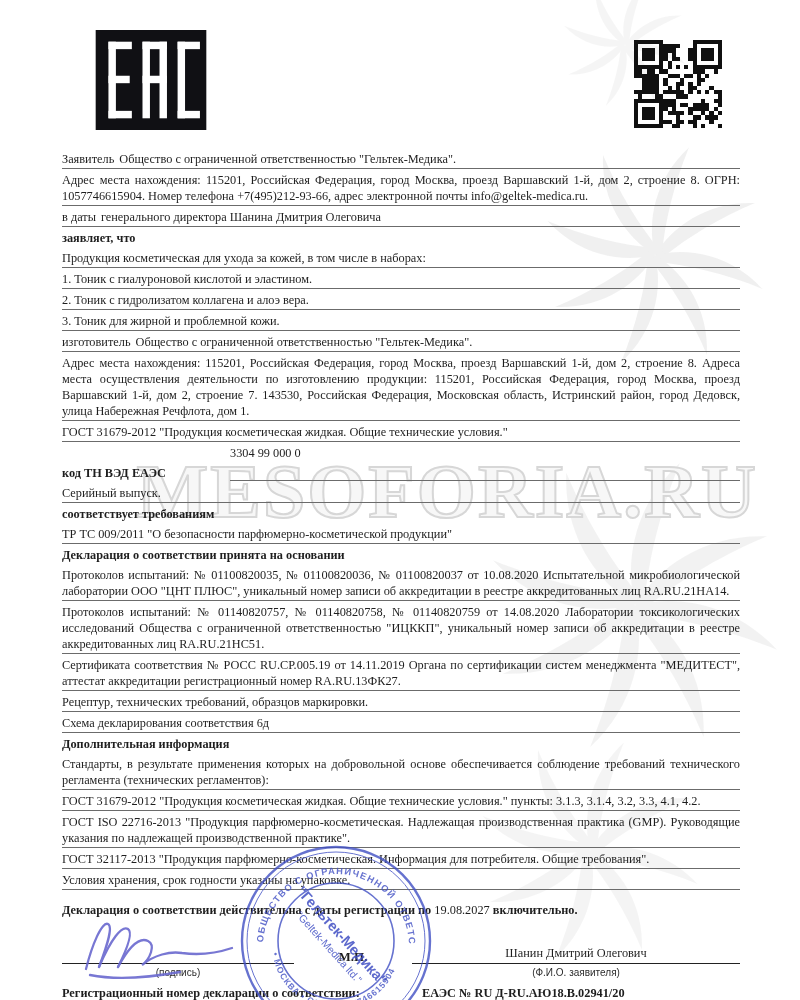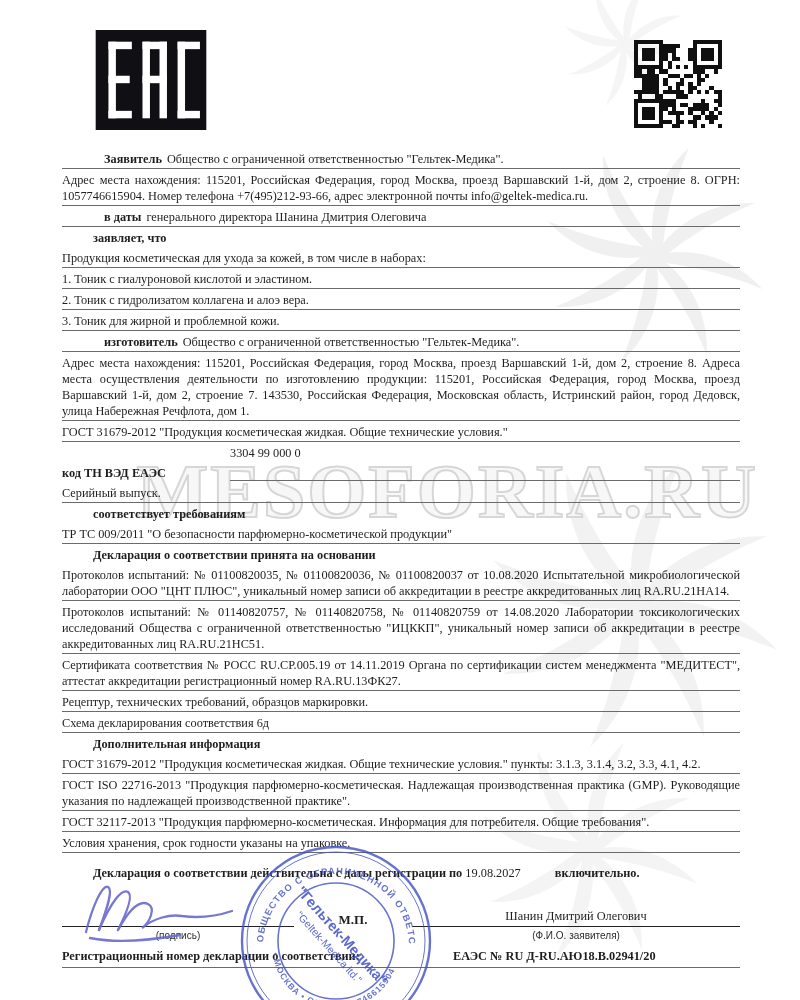--- a/index.html
+++ b/index.html
@@ -18,22 +18,22 @@
   
   .hdr{position:relative;height:136px;}
   .eac-box{position:absolute;left:33px;top:18px;}
   .titles{text-align:center;padding-top:6px;}
   .title{font-weight:bold;font-size:16.5px;letter-spacing:.4px;line-height:22px;}
   .qr-box{position:absolute;right:16px;top:28px;}
   
   .content{position:relative;font-size:12.3px;line-height:16px;}
   .row{border-bottom:1px solid var(--line);padding:2.5px 0 1.5px;}
   .row.noline{border-bottom:none;}
-  .lbl{font-weight:bold;margin-right:5px;margin-left:42px;}
-  .bold{font-weight:bold;margin-left:31px;}
+  .lbl{font-weight:normal;margin-right:5px;}
+  .bold{font-weight:bold;}
   .just{text-align:justify;}
   .tnved{display:flex;border-bottom:none;align-items:flex-end;}
   .tnved .tlabel{font-weight:bold;width:168px;flex:none;}
   .tnved .tvalue{flex:1;border-bottom:1px solid var(--line);padding-bottom:19px;}
   
   .validity{margin-top:9px;padding:3px 0;}
   .sigarea{display:flex;align-items:flex-end;margin-top:4px;height:56px;position:relative;}
   .sigcol-left{width:232px;flex:none;position:relative;}
   .sig-svg{position:absolute;left:14px;top:-46px;}
   .sigline{border-top:1.6px solid #222;}
@@ -393,20 +393,21 @@
     <div class="row">ТР ТС 009/2011 "О безопасности парфюмерно-косметической продукции"</div>
 
     <div class="row noline bold">Декларация о соответствии принята на основании</div>
     <div class="row just">Протоколов испытаний: № 01100820035, № 01100820036, № 01100820037 от 10.08.2020 Испытательной микробиологической лаборатории ООО "ЦНТ ПЛЮС", уникальный номер записи об аккредитации в реестре аккредитованных лиц RA.RU.21HA14.</div>
     <div class="row just">Протоколов испытаний: № 01140820757, № 01140820758, № 01140820759 от 14.08.2020 Лаборатории токсикологических исследований Общества с ограниченной ответственностью "ИЦККП", уникальный номер записи об аккредитации в реестре аккредитованных лиц RA.RU.21HC51.</div>
     <div class="row just">Сертификата соответствия № РОСС RU.СР.005.19 от 14.11.2019 Органа по сертификации систем менеджмента "МЕДИТЕСТ", аттестат аккредитации регистрационный номер RA.RU.13ФК27.</div>
     <div class="row">Рецептур, технических требований, образцов маркировки.</div>
     <div class="row">Схема декларирования соответствия 6д</div>
 
     <div class="row noline bold">Дополнительная информация</div>
+    <div class="row just">Стандарты, в результате применения которых на добровольной основе обеспечивается соблюдение требований технического регламента (технических регламентов):</div>
     <div class="row">ГОСТ 31679-2012 "Продукция косметическая жидкая. Общие технические условия." пункты: 3.1.3, 3.1.4, 3.2, 3.3, 4.1, 4.2.</div>
     <div class="row just">ГОСТ ISO 22716-2013 "Продукция парфюмерно-косметическая. Надлежащая производственная практика (GMP). Руководящие указания по надлежащей производственной практике".</div>
     <div class="row">ГОСТ 32117-2013 "Продукция парфюмерно-косметическая. Информация для потребителя. Общие требования".</div>
     <div class="row">Условия хранения, срок годности указаны на упаковке.</div>
 
     <div class="validity">
       <span class="bold">Декларация о соответствии действительна с даты регистрации по</span>
       <span>19.08.2027</span>
       <span class="bold">включительно.</span>
     </div>

